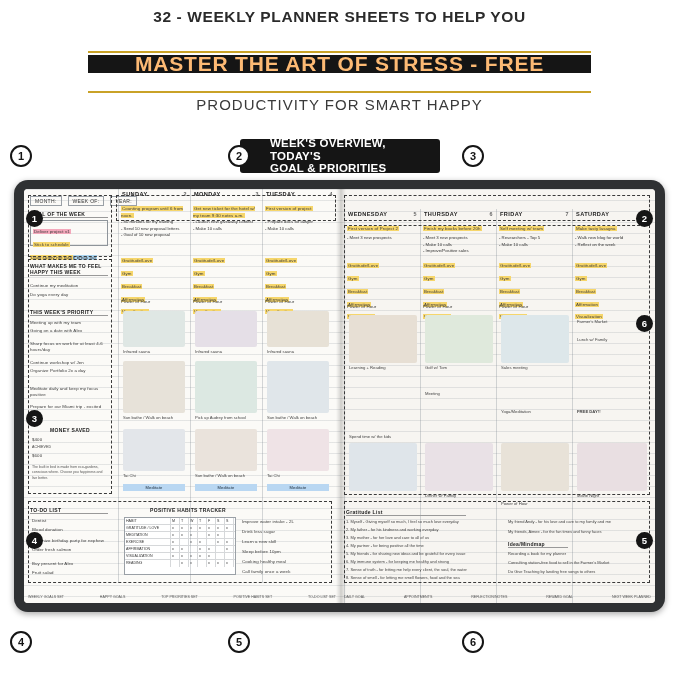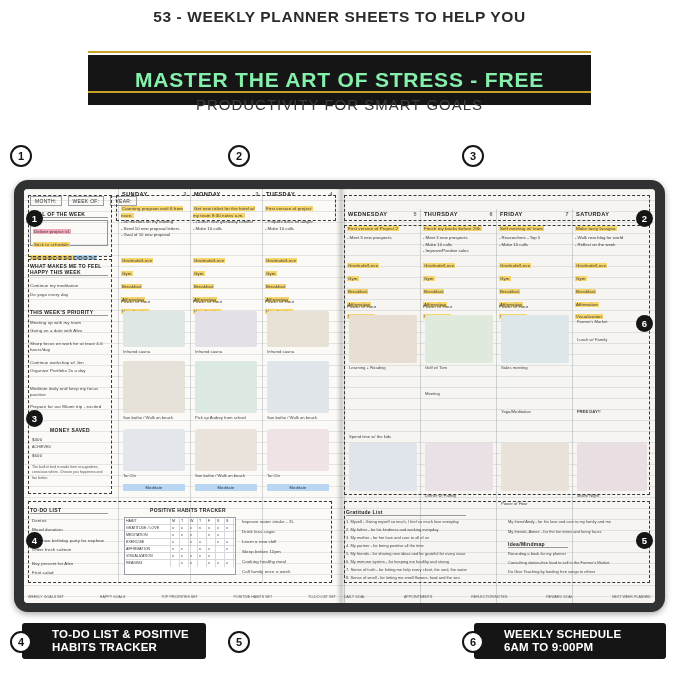--- a/index.html
+++ b/index.html
@@ -27,23 +27,23 @@
     font-size: 15.5px; letter-spacing: 0.6px; color: #2b2b2b;
     font-weight: 600;
   }
   .hdr-line2 {
     position: absolute; top: 28px; left: 0; width: 679px;
     text-align: center;
     font-size: 15.5px; letter-spacing: 0.6px; color: #2b2b2b;
     font-weight: 600;
   }
   .hdr-band {
-    position: absolute; top: 55px; left: 88px; width: 503px; height: 50px;
+    position: absolute; top: 55px; left: 88px; width: 503px; height: 18px;
     background: #151515;
-    color: #86efac;
+    color: #fdba74;
     display: flex; align-items: center; justify-content: center;
     font-size: 21px; font-weight: 700; letter-spacing: 0.8px;
   }
   .hdr-rule {
     position: absolute; left: 88px; width: 503px; height: 2px; background: #c9a227;
   }
   .hdr-rule.top { top: 51px; }
   .hdr-rule.bot { top: 91px; }
   .hdr-line3 {
     position: absolute; top: 96px; left: 0; width: 679px;
@@ -210,29 +210,33 @@
   }
 
   .tiny { font-size: 4px; color: #444; line-height: 1.5; white-space: pre-line; }
 </style>
 </head>
 <body>
 
 <div id="page">
 
   <div class="hdr">
-    <div class="hdr-line1">53 - WEEKLY PLANNER SHEETS TO HELP YOU</div>
+    <div class="hdr-line1">32 - WEEKLY PLANNER SHEETS TO HELP YOU</div>
     <div class="hdr-rule top"></div>
     <div class="hdr-band">MASTER THE ART OF STRESS - FREE</div>
     <div class="hdr-rule bot"></div>
-    <div class="hdr-line3">PRODUCTIVITY FOR SMART GOALS</div>
+    <div class="hdr-line3">PRODUCTIVITY FOR SMART HAPPY</div>
   </div>
 
   <div class="badge" id="bd1">1</div>
 
+  <div class="ribbon" id="rb2">
+    <span class="rtext" style="white-space:pre-line">WEEK'S OVERVIEW, TODAY'S
+GOAL &amp; PRIORITIES</span>
+  </div>
   <div class="badge" id="bd2">2</div>
 
   <div class="badge" id="bd3">3</div>
 
   <div class="planner">
     <div class="spread">
 
       <div class="page left">
         <div class="ruled"></div>
 
@@ -596,27 +600,19 @@
     </div>
 
     <div class="inpage-badge" style="top:30px; left:12px;">1</div>
     <div class="inpage-badge" style="top:30px; left:622px;">2</div>
     <div class="inpage-badge" style="top:230px; left:12px;">3</div>
     <div class="inpage-badge" style="top:352px; left:12px;">4</div>
     <div class="inpage-badge" style="top:352px; left:622px;">5</div>
     <div class="inpage-badge" style="top:135px; left:622px;">6</div>
   </div>
 
-  <div class="ribbon" id="rb4">
-    <span class="rtext" style="white-space:pre-line">TO-DO LIST &amp; POSITIVE
-HABITS TRACKER</span>
-  </div>
   <div class="badge" id="bd4">4</div>
 
   <div class="badge" id="bd5">5</div>
 
-  <div class="ribbon" id="rb6">
-    <span class="rtext" style="white-space:pre-line">WEEKLY SCHEDULE
-6AM TO 9:00PM</span>
-  </div>
   <div class="badge" id="bd6">6</div>
 
 </div>
 
 </body></html>

